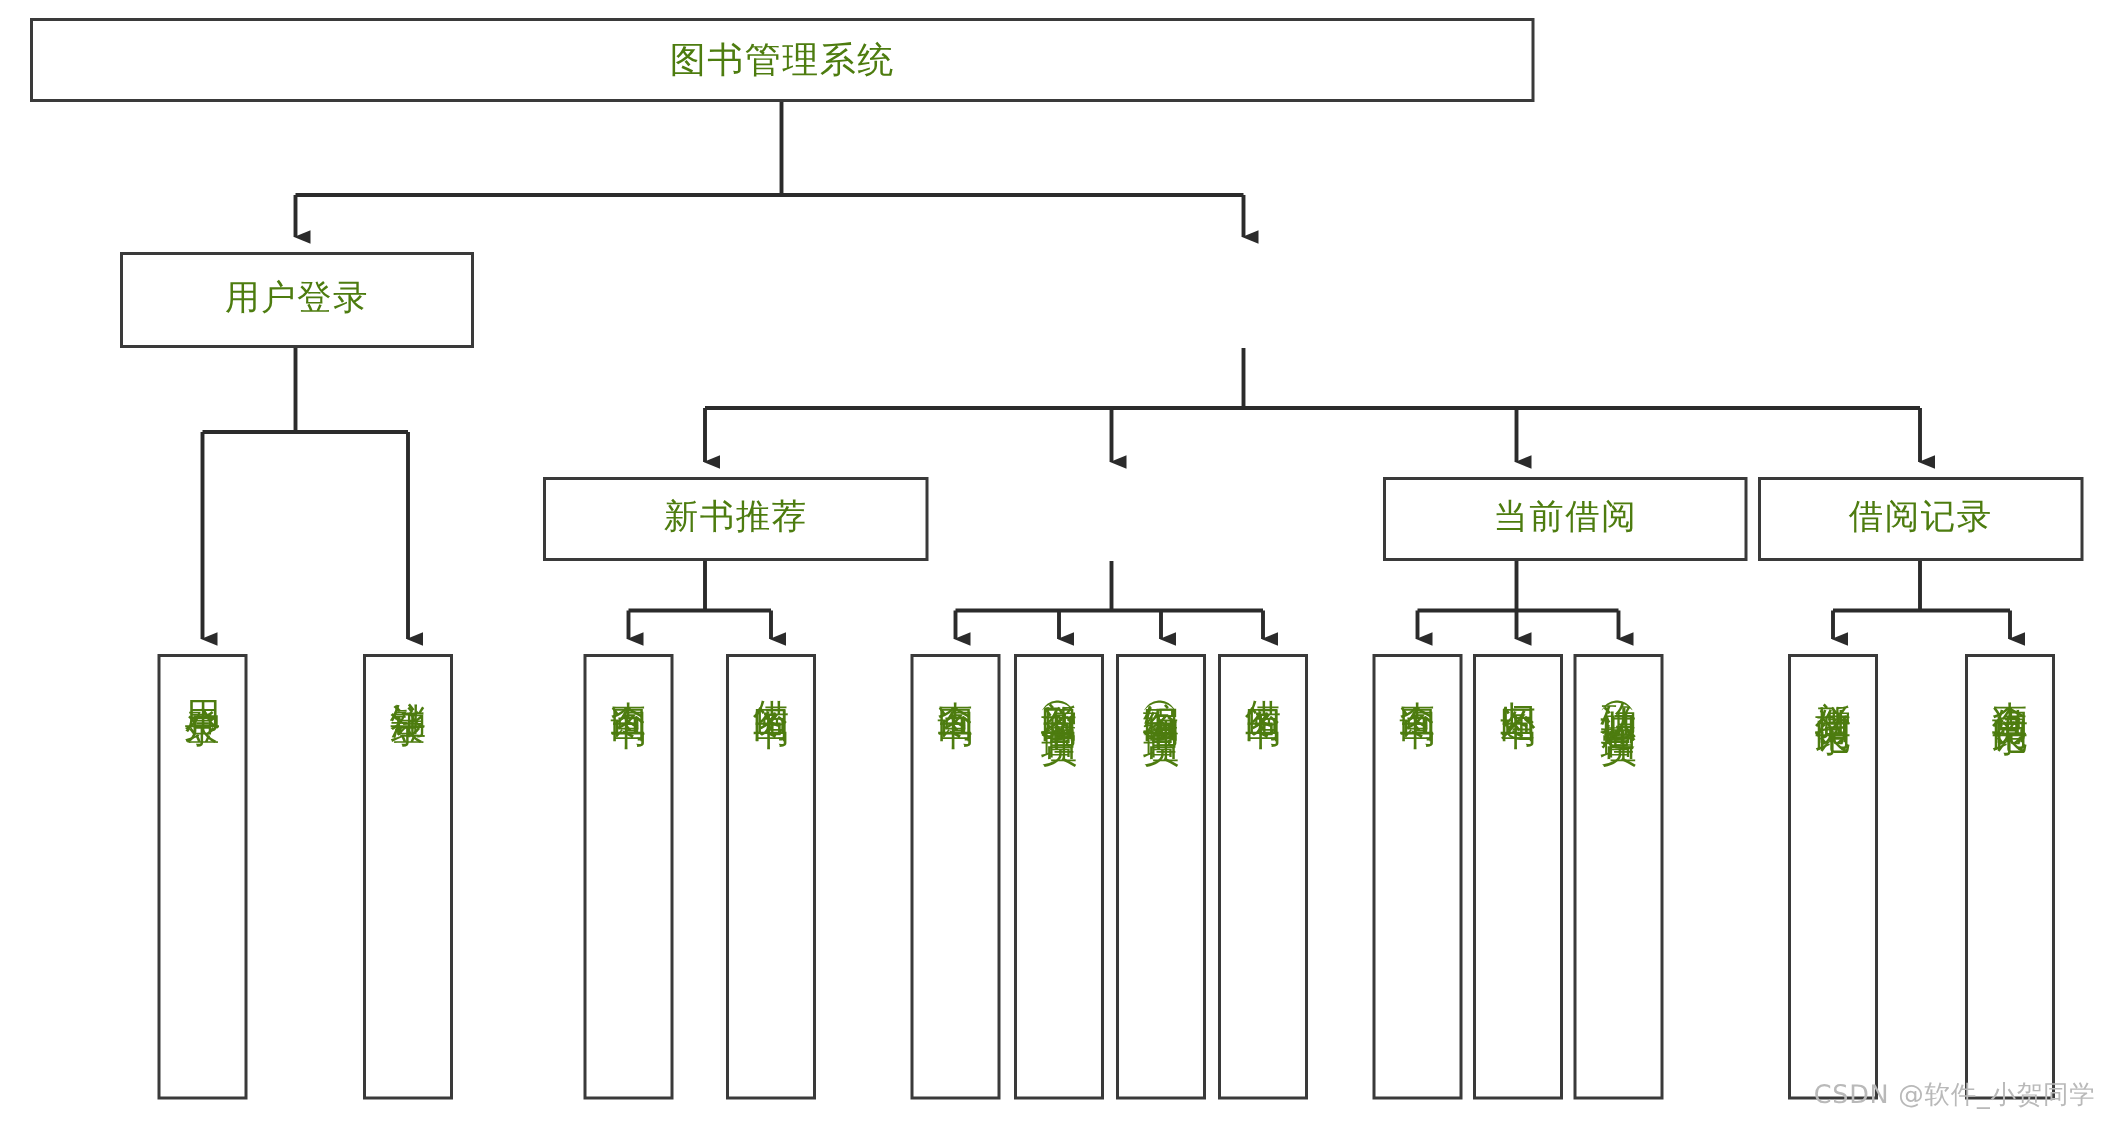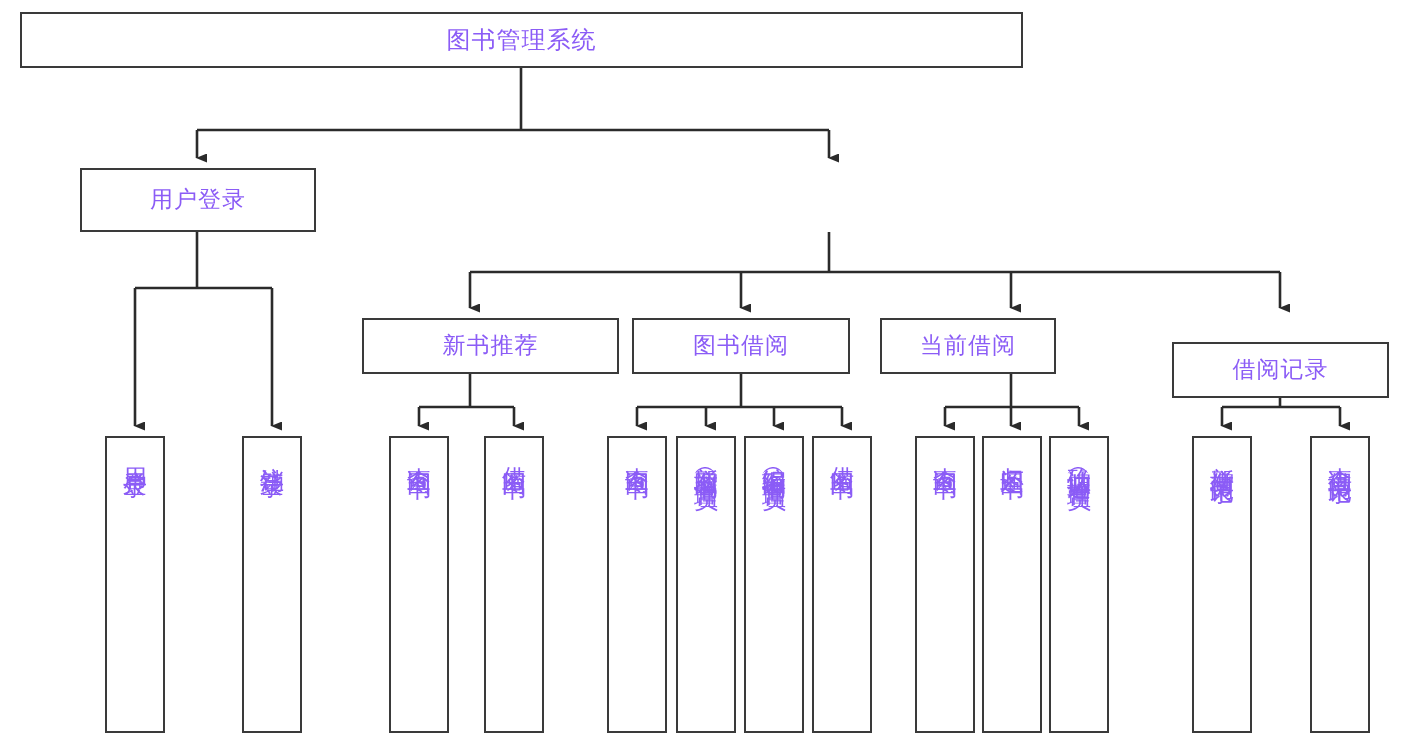--- a/index.html
+++ b/index.html
@@ -33,21 +33,21 @@
     border: 2.5px solid #3a3a3a;
     display: flex;
     align-items: center;
     justify-content: center;
     color: #1c1c1c;
   }
   .node-label {
     display: block;
     text-align: center;
     line-height: 1.12;
-    color: #8b5cf6;
+    color: #4d7c0f;
   }
   .node.horizontal .node-label {
     font-size: 23px;
     letter-spacing: 1px;
     white-space: nowrap;
   }
   .node.vertical {
     align-items: flex-start;
     padding-top: 10px;
   }
@@ -135,29 +135,26 @@
 
   <div class="node horizontal" style="left:80px; top:168px; width:236px; height:64px;">
     <span class="node-label">用户登录</span>
   </div>
 
 
   <div class="node horizontal" style="left:362px; top:318px; width:257px; height:56px;">
     <span class="node-label">新书推荐</span>
   </div>
 
-  <div class="node horizontal" style="left:632px; top:318px; width:218px; height:56px;">
-    <span class="node-label">图书借阅</span>
-  </div>
-
-  <div class="node horizontal" style="left:880px; top:318px; width:176px; height:56px;justify-content:center;">
+
+  <div class="node horizontal" style="left:922px; top:318px; width:243px; height:56px;justify-content:center;">
     <span class="node-label">当前借阅</span>
   </div>
 
-  <div class="node horizontal" style="left:1172px; top:318px; width:217px; height:56px;margin-top:24px;">
+  <div class="node horizontal" style="left:1172px; top:318px; width:217px; height:56px;">
     <span class="node-label">借阅记录</span>
   </div>
 
   <div class="node vertical" style="left:105px; top:436px; width:60px; height:297px;">
     <span class="node-label">用户登录</span>
   </div>
 
   <div class="node vertical" style="left:242px; top:436px; width:60px; height:297px;">
     <span class="node-label">注销登录</span>
   </div>
@@ -199,14 +196,15 @@
   </div>
 
   <div class="node vertical" style="left:1192px; top:436px; width:60px; height:297px;">
     <span class="node-label">新增借阅记录</span>
   </div>
 
   <div class="node vertical" style="left:1310px; top:436px; width:60px; height:297px;">
     <span class="node-label">查询借阅记录</span>
   </div>
 
+  <div id="watermark">CSDN @软件_小贺同学</div>
 
 </div>
 
 </body></html>

